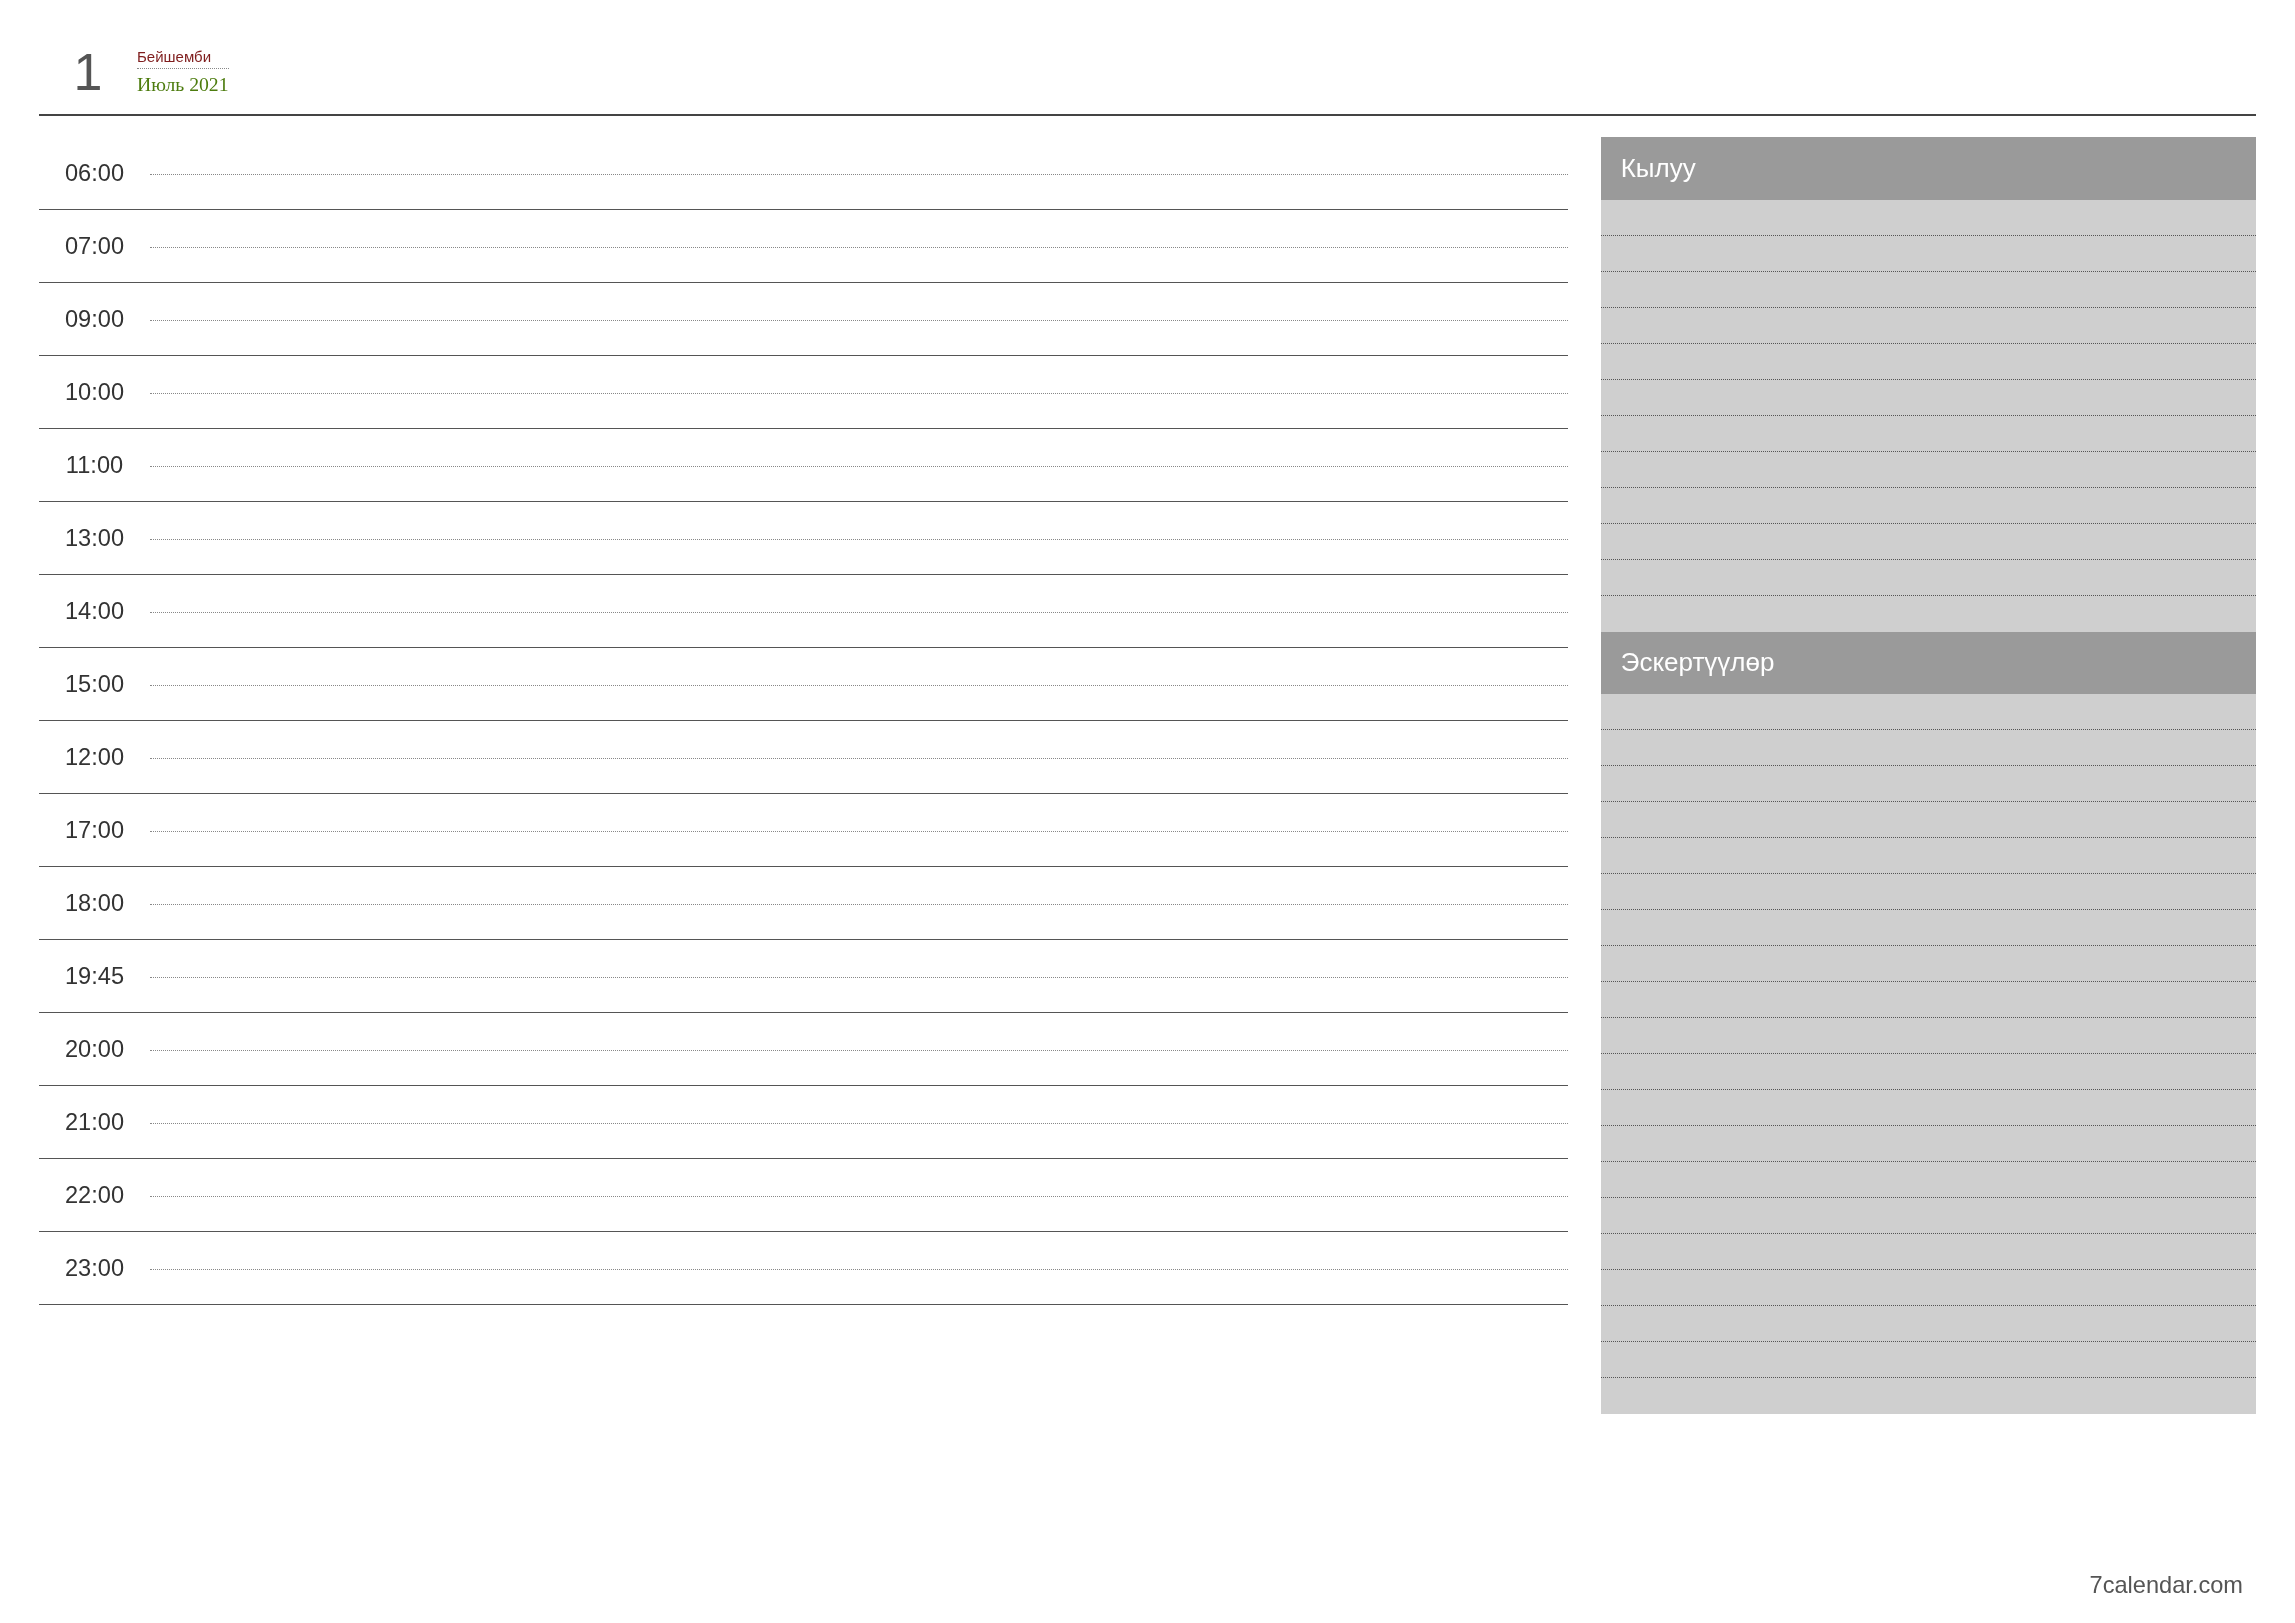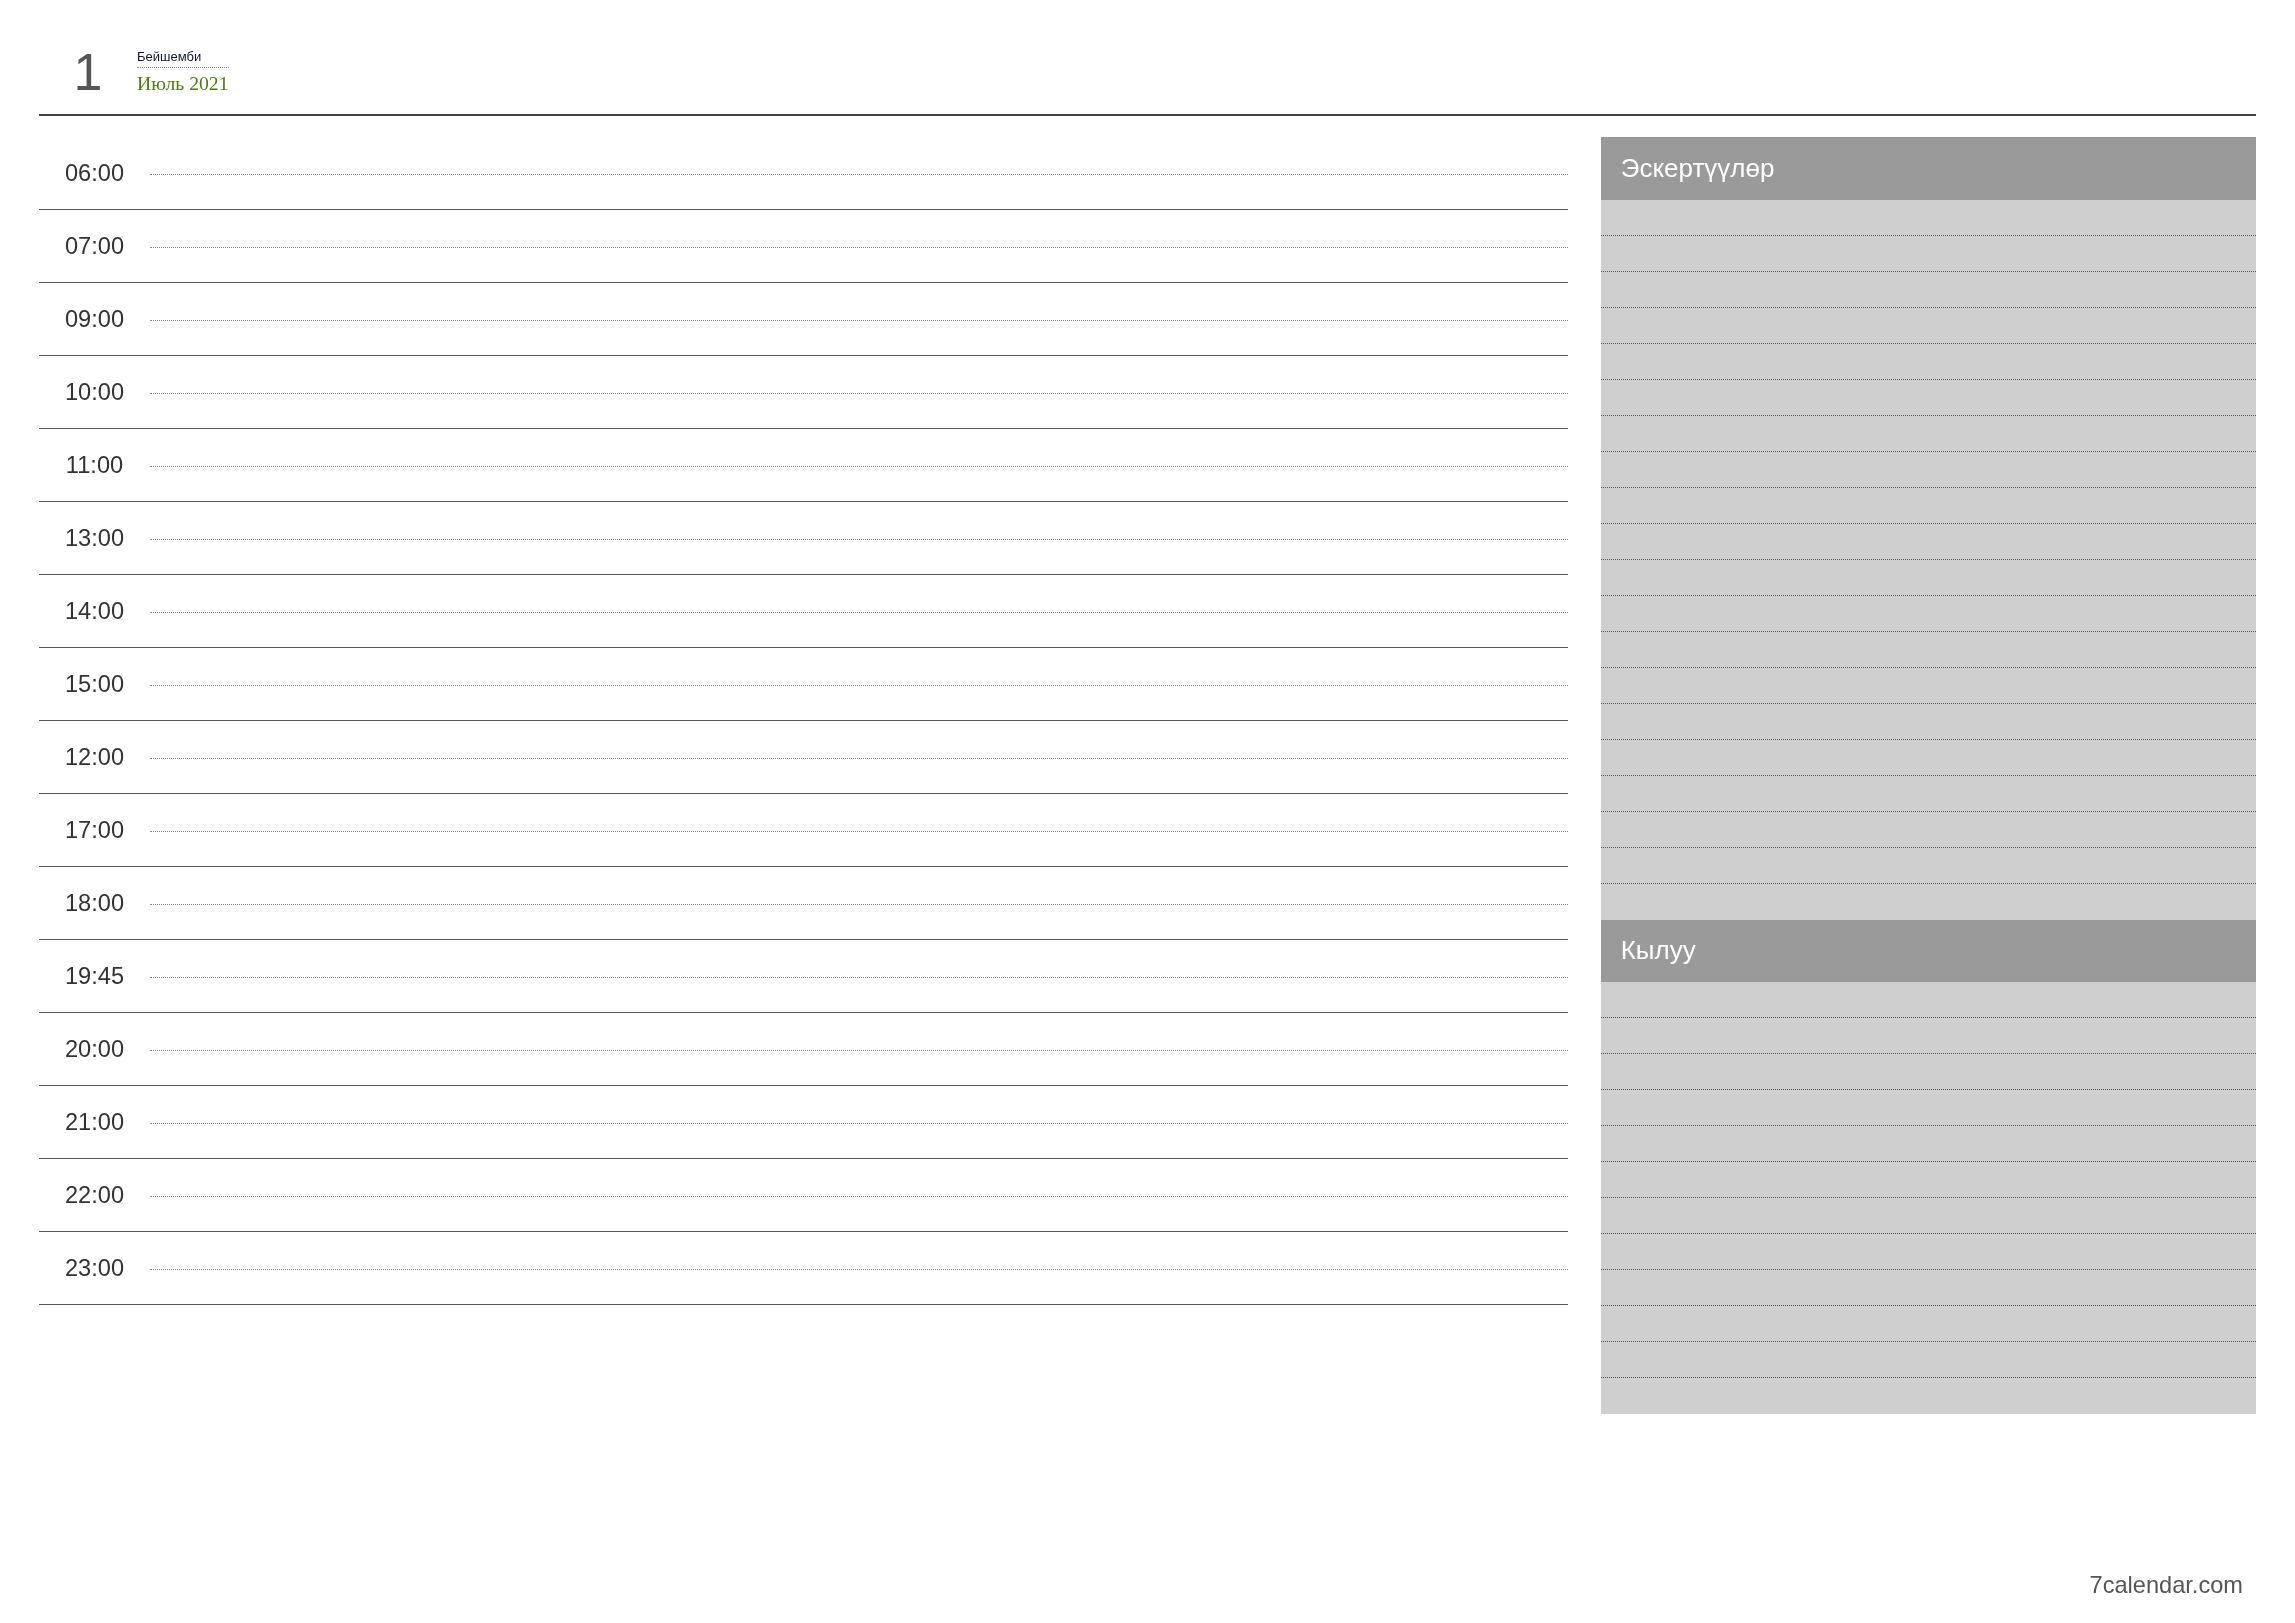--- a/index.html
+++ b/index.html
@@ -28,22 +28,22 @@
   width: 98px;
   text-align: center;
   line-height: 1;
 }
 .day-meta {
   display: flex;
   flex-direction: column;
   gap: 1.3px;
 }
 .day-name {
-  font-size: 13px;
-  color: #0f172a;
+  font-size: 15px;
+  color: #7f1d1d;
   padding-bottom: 2.6px;
   border-bottom: 1.3px dotted #888;
 }
 .month-year {
   font-size: 19.7px;
   color: #4d7c0f;
   padding-top: 2.6px;
   font-family: Liberation Serif, serif;
 }
 
@@ -190,47 +190,47 @@
         <div class="hour-line"></div>
       </div>
       <div class="hour-row">
         <div class="hour-label">23:00</div>
         <div class="hour-line"></div>
       </div>
     </div>
 
   <div class="sidebar">
     <div class="panel">
-      <div class="panel-header">Эскертүүлөр</div>
-      <div class="panel-body" id="notes-body">
-          <div class="ruled-line"></div>
-          <div class="ruled-line"></div>
-          <div class="ruled-line"></div>
-          <div class="ruled-line"></div>
-          <div class="ruled-line"></div>
-          <div class="ruled-line"></div>
-          <div class="ruled-line"></div>
-          <div class="ruled-line"></div>
+      <div class="panel-header">Кылуу</div>
+      <div class="panel-body" id="todo-body">
           <div class="ruled-line"></div>
           <div class="ruled-line"></div>
           <div class="ruled-line"></div>
           <div class="ruled-line"></div>
           <div class="ruled-line"></div>
           <div class="ruled-line"></div>
           <div class="ruled-line"></div>
           <div class="ruled-line"></div>
           <div class="ruled-line"></div>
           <div class="ruled-line"></div>
           <div class="ruled-line"></div>
           <div class="ruled-line"></div>
         </div>
     </div>
     <div class="panel">
-      <div class="panel-header">Кылуу</div>
-      <div class="panel-body" id="todo-body">
+      <div class="panel-header">Эскертүүлөр</div>
+      <div class="panel-body" id="notes-body">
+          <div class="ruled-line"></div>
+          <div class="ruled-line"></div>
+          <div class="ruled-line"></div>
+          <div class="ruled-line"></div>
+          <div class="ruled-line"></div>
+          <div class="ruled-line"></div>
+          <div class="ruled-line"></div>
+          <div class="ruled-line"></div>
           <div class="ruled-line"></div>
           <div class="ruled-line"></div>
           <div class="ruled-line"></div>
           <div class="ruled-line"></div>
           <div class="ruled-line"></div>
           <div class="ruled-line"></div>
           <div class="ruled-line"></div>
           <div class="ruled-line"></div>
           <div class="ruled-line"></div>
           <div class="ruled-line"></div>

